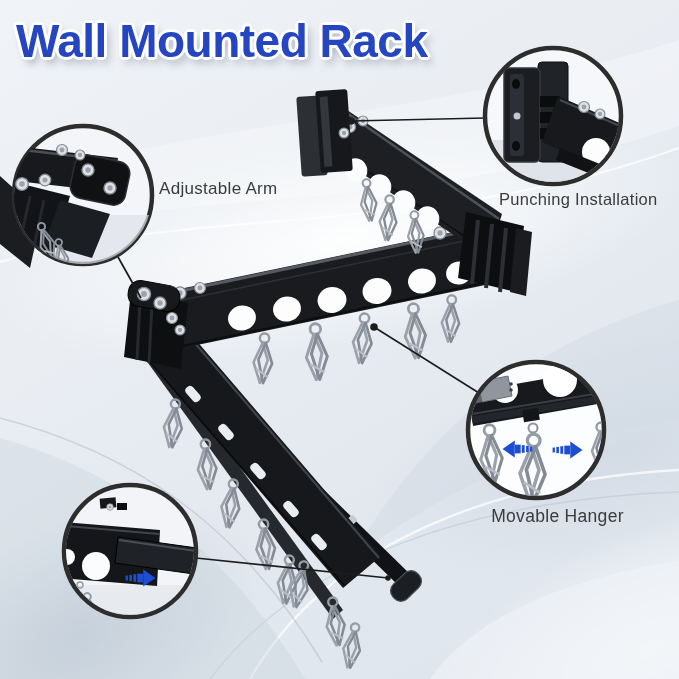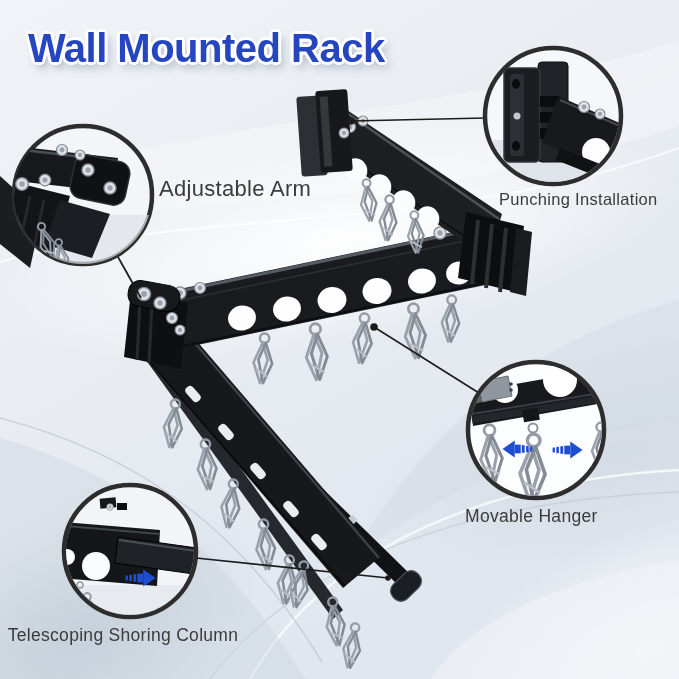--- a/index.html
+++ b/index.html
@@ -26,35 +26,35 @@
   }
   .wave-bottom-right{
     left:300px;top:480px;width:700px;height:340px;transform:rotate(-22deg);
     background:radial-gradient(50% 50% at 50% 50%,rgba(255,255,255,.9) 0%,rgba(255,255,255,0) 70%);
   }
   .wave-bottom-left{
     left:-200px;top:470px;width:560px;height:330px;transform:rotate(-27deg);
     background:radial-gradient(50% 50% at 50% 50%,rgba(178,190,204,.55) 0%,rgba(178,190,204,0) 70%);
   }
   .title{
-    position:absolute;left:12px;top:10px;margin:16px;z-index:5;
-    font-size:40px;font-weight:bold;letter-spacing:-.5px;color:var(--title-text);
+    position:absolute;left:12px;top:10px;margin:4px;z-index:5;
+    font-size:46px;font-weight:bold;letter-spacing:-.5px;color:var(--title-text);
     text-shadow:
       -2px -2px 0 #fff,2px -2px 0 #fff,-2px 2px 0 #fff,2px 2px 0 #fff,
       -3px 0 0 #fff,3px 0 0 #fff,0 -3px 0 #fff,0 3px 0 #fff,
       4px 6px 9px rgba(105,117,140,.55);
   }
   .art{position:absolute;left:0;top:0;z-index:2;}
   .label{
     position:absolute;z-index:6;color:var(--label-text);
-    font-size:22px;letter-spacing:.3px;line-height:19px;
+    font-size:17px;letter-spacing:.3px;line-height:19px;
   }
   .label-arm{left:159px;top:179px;}
   .label-bracket{left:499px;top:190px;width:181px;text-align:left;font-size:16.5px;}
-  .label-hanger{left:465px;top:507px;width:185px;text-align:left;font-size:17.5px;}
+  .label-hanger{left:465px;top:507px;width:185px;text-align:center;font-size:17.5px;}
   .label-column{left:3px;top:626px;width:240px;text-align:center;font-size:17.5px;}
   .rack-fill{fill:var(--rack-black);}
   .arrow{fill:var(--arrow-blue);}
   .ring{stroke:var(--callout-ring);}
   .c-line{stroke:#1c1c1c;stroke-width:1.7;fill:none;}
 </style>
 </head>
 <body>
 
 <div class="stage">
@@ -307,14 +307,13 @@
   </svg>
 
   <div class="label label-arm">Adjustable Arm</div>
 
   <div class="label label-bracket">
     <div>Punching Installation</div>
   </div>
 
   <div class="label label-hanger">Movable Hanger</div>
 
-  <div class="label label-column">Telescoping Shoring Column</div>
 </div>
 
 </body></html>

